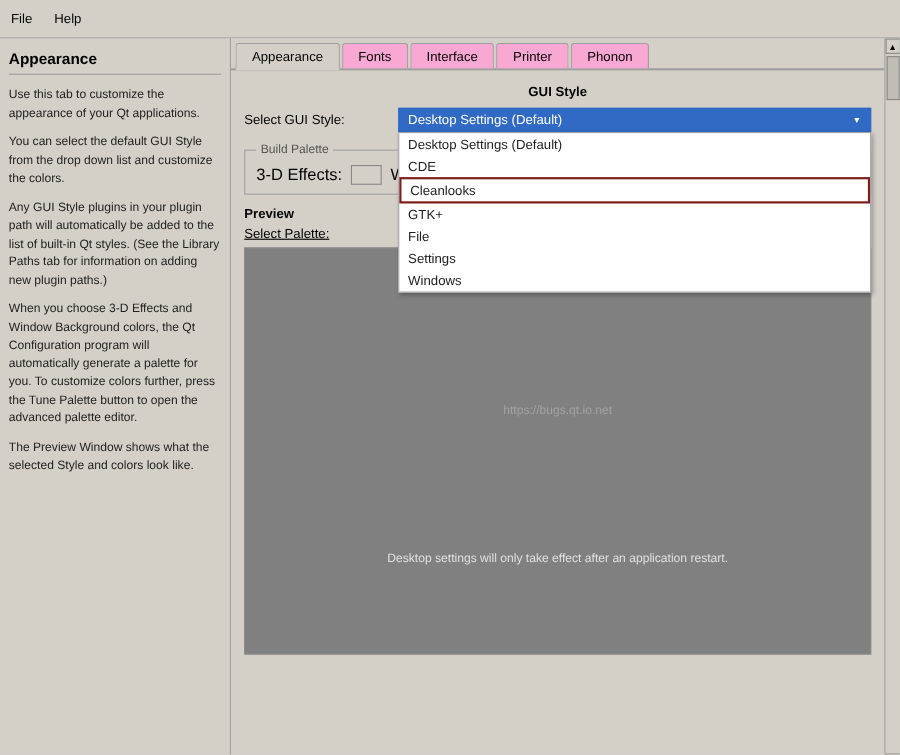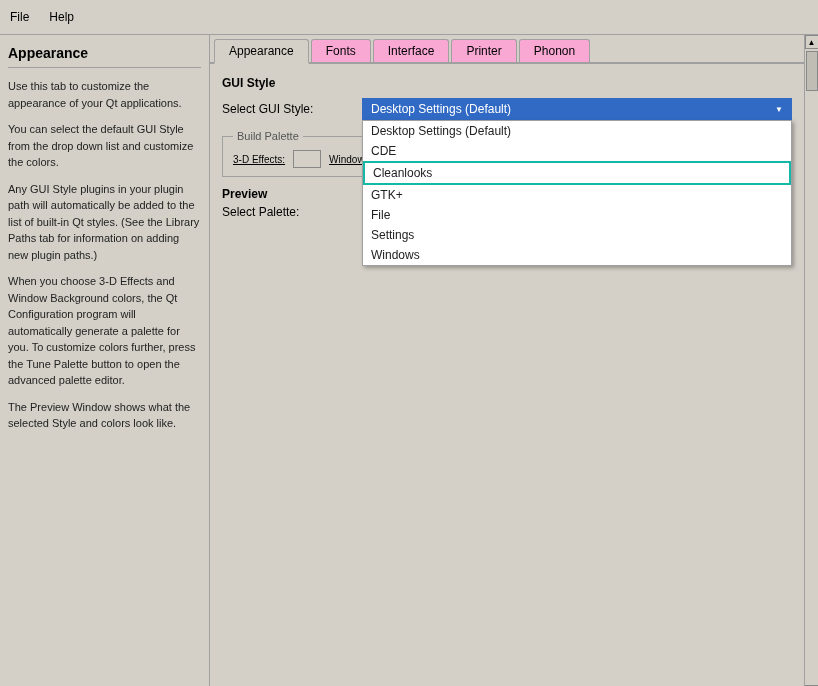--- a/index.html
+++ b/index.html
@@ -92,20 +92,21 @@
       padding: 12px;
       flex: 1;
       position: relative;
     }
 
     
     .section-label {
       font-size: 12px;
       font-weight: bold;
       margin-bottom: 8px;
+      text-align: center;
     }
     .form-row {
       display: flex;
       align-items: center;
       margin-bottom: 10px;
       position: relative;
       gap: 12px;
     }
     .form-label {
       font-size: 12px;
@@ -145,21 +146,21 @@
       z-index: 100;
       box-shadow: 2px 2px 4px rgba(0,0,0,0.3);
     }
     .dropdown-item {
       padding: 3px 8px;
       cursor: pointer;
       font-size: 12px;
       color: #222;
     }
     .dropdown-item.highlighted {
-      border: 2px solid #14b8a6;
+      border: 2px solid #7f1d1d;
       background: white;
       color: #222;
     }
 
     
     .fieldset {
       border: 1px solid #a0a0a0;
       padding: 8px 10px;
       margin-bottom: 10px;
     }
@@ -174,38 +175,38 @@
       gap: 8px;
     }
     .color-box {
       width: 28px;
       height: 18px;
       background: #d4d0c8;
       border: 1px solid #888;
       cursor: pointer;
     }
     .palette-label {
-      font-size: 10px;
-      text-decoration: underline;
+      font-size: 15px;
     }
 
     
     .preview-label {
       font-size: 12px;
       font-weight: bold;
       margin-bottom: 4px;
     }
     .select-palette-row {
       display: flex;
       align-items: center;
       margin-bottom: 6px;
       gap: 8px;
     }
     .select-palette-label {
       font-size: 12px;
+      text-decoration: underline;
       cursor: pointer;
       text-align: center;
     }
     .preview-window {
       background: #808080;
       border: 1px solid #888;
       height: 370px;
       display: flex;
       align-items: center;
       justify-content: center;
@@ -317,20 +318,24 @@
           <div class="color-box"></div>
           <span class="palette-label">Window Background:</span>
           <div class="color-box"></div>
         </div>
       </fieldset>
 
       <div class="preview-label">Preview</div>
       <div class="select-palette-row">
         <span class="select-palette-label">Select Palette:</span>
       </div>
+      <div class="preview-window">
+        <span class="preview-inner-text">https://bugs.qt.io.net</span>
+        <span class="preview-notice">Desktop settings will only take effect after an application restart.</span>
+      </div>
 
     </div>
   </div>
 
   <div class="scrollbar">
     <div class="scrollbar-arrow">▲</div>
     <div class="scrollbar-thumb"></div>
     <div class="scrollbar-arrow" style="margin-top:auto;">▼</div>
   </div>
 

